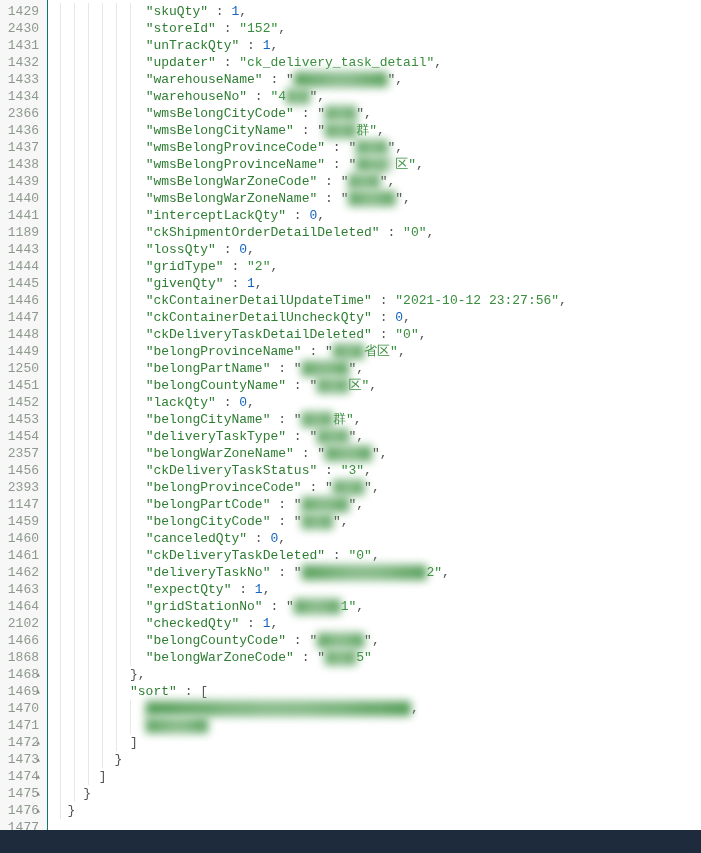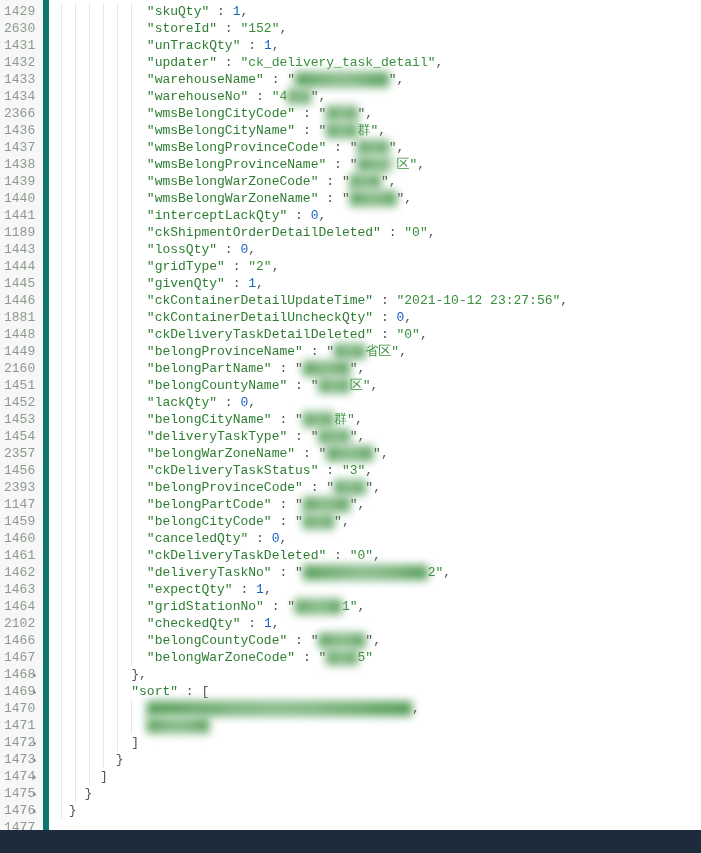--- a/index.html
+++ b/index.html
@@ -21,21 +21,21 @@
       height: 830px;
       background: #ffffff;
     }
     .gutter {
       background: #f7f7f7;
       color: #8e998e;
       text-align: right;
       padding: 3px 8px 3px 4px;
       user-select: none;
       min-width: 48px;
-      border-right: 6px solid #0f766e;
+      border-right: 1px solid #0f766e;
     }
     .gutter-line {
       height: 17px;
       line-height: 17px;
       position: relative;
     }
     .fold-marker {
       position: absolute;
       right: -2px;
       top: 1px;
@@ -100,58 +100,58 @@
       height: 23px;
       background: #1e2b3c;
     }
   </style>
 </head>
 <body>
 
 <div class="editor">
   <div class="gutter" id="gutter">
       <div class="gutter-line">1429</div>
-      <div class="gutter-line">2630</div>
+      <div class="gutter-line">2430</div>
       <div class="gutter-line">1431</div>
       <div class="gutter-line">1432</div>
       <div class="gutter-line">1433</div>
       <div class="gutter-line">1434</div>
       <div class="gutter-line">2366</div>
       <div class="gutter-line">1436</div>
       <div class="gutter-line">1437</div>
       <div class="gutter-line">1438</div>
       <div class="gutter-line">1439</div>
       <div class="gutter-line">1440</div>
       <div class="gutter-line">1441</div>
       <div class="gutter-line">1189</div>
       <div class="gutter-line">1443</div>
       <div class="gutter-line">1444</div>
       <div class="gutter-line">1445</div>
       <div class="gutter-line">1446</div>
-      <div class="gutter-line">1881</div>
+      <div class="gutter-line">1447</div>
       <div class="gutter-line">1448</div>
       <div class="gutter-line">1449</div>
-      <div class="gutter-line">2160</div>
+      <div class="gutter-line">1250</div>
       <div class="gutter-line">1451</div>
       <div class="gutter-line">1452</div>
       <div class="gutter-line">1453</div>
       <div class="gutter-line">1454</div>
       <div class="gutter-line">2357</div>
       <div class="gutter-line">1456</div>
       <div class="gutter-line">2393</div>
       <div class="gutter-line">1147</div>
       <div class="gutter-line">1459</div>
       <div class="gutter-line">1460</div>
       <div class="gutter-line">1461</div>
       <div class="gutter-line">1462</div>
       <div class="gutter-line">1463</div>
       <div class="gutter-line">1464</div>
       <div class="gutter-line">2102</div>
       <div class="gutter-line">1466</div>
-      <div class="gutter-line">1467</div>
+      <div class="gutter-line">1868</div>
       <div class="gutter-line">1468<span class="fold-marker">▴</span></div>
       <div class="gutter-line">1469<span class="fold-marker">▴</span></div>
       <div class="gutter-line">1470</div>
       <div class="gutter-line">1471</div>
       <div class="gutter-line">1472<span class="fold-marker">▴</span></div>
       <div class="gutter-line">1473<span class="fold-marker">▴</span></div>
       <div class="gutter-line">1474<span class="fold-marker">▴</span></div>
       <div class="gutter-line">1475<span class="fold-marker">▴</span></div>
       <div class="gutter-line">1476<span class="fold-marker">▴</span></div>
       <div class="gutter-line">1477</div>

